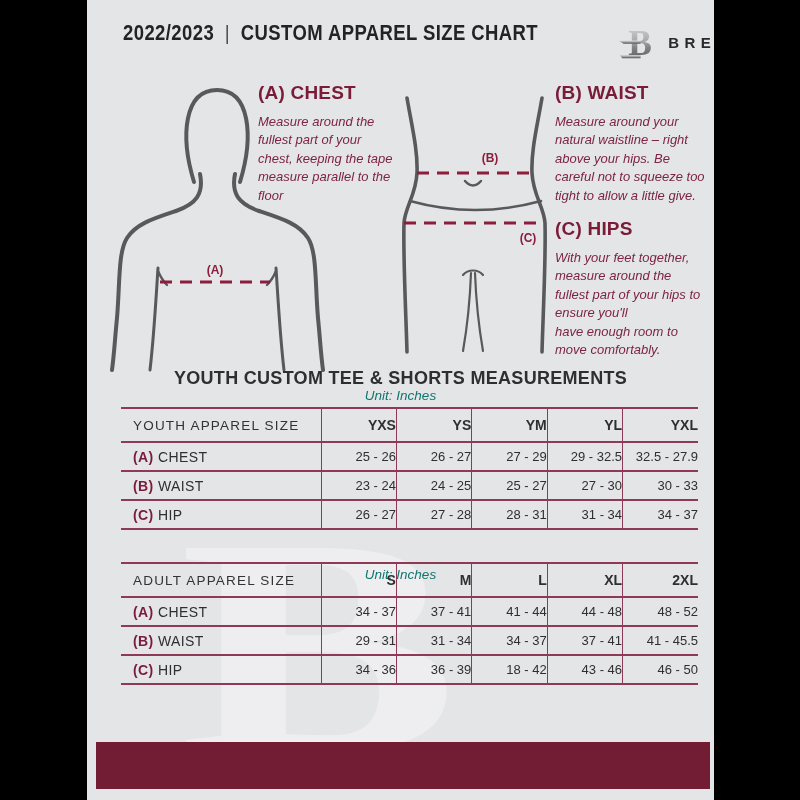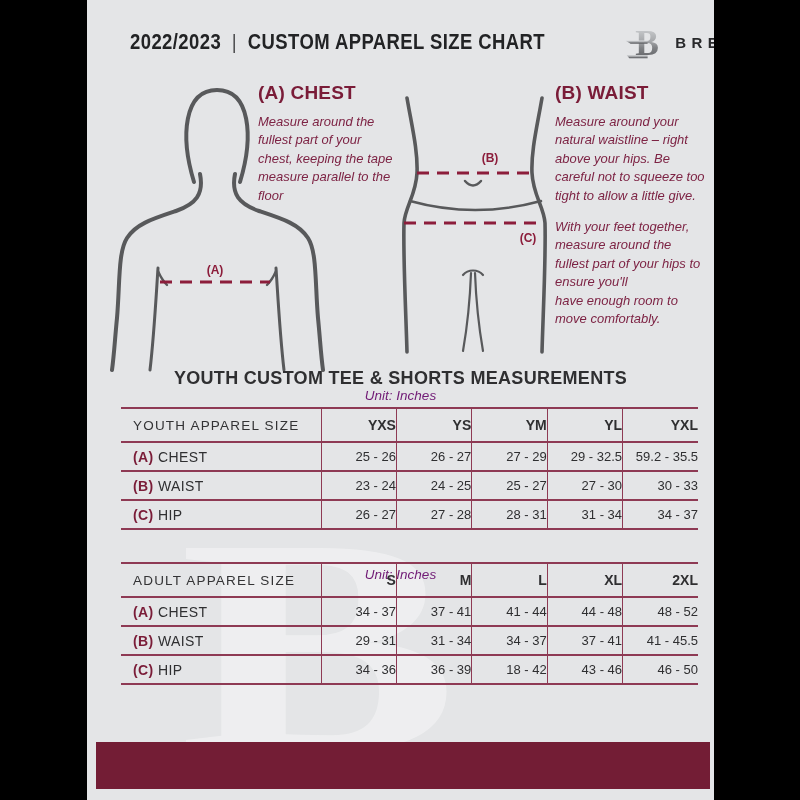--- a/index.html
+++ b/index.html
@@ -17,22 +17,22 @@
     width:800px;height:800px;background:#000;
     font-family:"Liberation Sans", sans-serif;
     overflow:hidden;position:relative;
   }
   .page{
     position:absolute;left:87px;top:0;width:627px;height:800px;
     background:var(--pagebg);overflow:hidden;
   }
   
   .header{
-    position:absolute;left:43px;right:22px;top:20px;height:44px;
-    display:flex;align-items:center;z-index:2;
+    position:absolute;left:36px;right:22px;top:20px;height:44px;
+    display:flex;align-items:flex-start;z-index:2;
   }
   .header-left{
     transform:scaleX(0.84);transform-origin:left center;
     white-space:nowrap;display:flex;align-items:center;
     font-weight:bold;font-size:22px;color:#222325;letter-spacing:0.5px;
   }
   .header-sep{font-weight:400;font-size:20px;color:#3a3a3c;padding:0 13px;}
   .brand{margin-left:auto;display:flex;align-items:center;gap:9px;}
   .brand-name{font-weight:bold;font-size:15px;letter-spacing:5.5px;color:#28292b;}
   
@@ -51,21 +51,21 @@
     margin:0;font-size:13px;font-style:italic;color:var(--body-maroon);
     line-height:1.42;white-space:pre-line;
   }
   
   .section-title{
     position:absolute;left:0;width:100%;text-align:center;z-index:1;
     font-size:18px;font-weight:bold;color:var(--dark);letter-spacing:0.3px;
   }
   .section-unit{
     position:absolute;left:0;width:100%;text-align:center;z-index:1;
-    font-size:13.5px;font-style:italic;color:#701a75;
+    font-size:13.5px;font-style:italic;color:#0f766e;
   }
   #youth-title{top:368px;} #youth-unit{top:388px;}
   #adult-title{top:547px;} #adult-unit{top:567px;}
   .table-wrap{position:absolute;left:34px;width:577px;z-index:1;}
   #youth-table-wrap{top:407px;}
   #adult-table-wrap{top:562px;}
   table.size-table{border-collapse:collapse;width:577px;table-layout:fixed;}
   .size-table th,.size-table td{
     border-top:2px solid var(--border);border-bottom:2px solid var(--border);
     text-align:right;padding:0;
@@ -150,20 +150,21 @@
 
   <div id="instr-a" class="instruction">
     <h3>(A) CHEST</h3>
     <p>Measure around the fullest part of your chest, keeping the tape measure parallel to the floor</p>
   </div>
   <div id="instr-b" class="instruction">
     <h3>(B) WAIST</h3>
     <p>Measure around your natural waistline – right above your hips. Be careful not to squeeze too tight to allow a little give.</p>
   </div>
   <div id="instr-c" class="instruction">
+    <h3>(C) HIPS</h3>
     <p>With your feet together, measure around the fullest part of your hips to ensure you'll
 have enough room to move comfortably.</p>
   </div>
 
   <div class="watermark">B</div>
 
   <div id="youth-title" class="section-title">YOUTH CUSTOM TEE &amp; SHORTS MEASUREMENTS</div>
   <div id="youth-unit" class="section-unit">Unit: Inches</div>
   <div id="youth-table-wrap" class="table-wrap">
     <table id="youth-table" class="size-table">
@@ -177,21 +178,21 @@
             <th>YXL</th>
           </tr>
         </thead>
       <tbody>
           <tr>
             <td class="label-col"><span class="prefix">(A) </span><span>CHEST</span></td>
             <td>25 - 26</td>
             <td>26 - 27</td>
             <td>27 - 29</td>
             <td>29 - 32.5</td>
-            <td>59.2 - 35.5</td>
+            <td>32.5 - 27.9</td>
           </tr>
           <tr>
             <td class="label-col"><span class="prefix">(B) </span><span>WAIST</span></td>
             <td>23 - 24</td>
             <td>24 - 25</td>
             <td>25 - 27</td>
             <td>27 - 30</td>
             <td>30 - 33</td>
           </tr>
           <tr>

